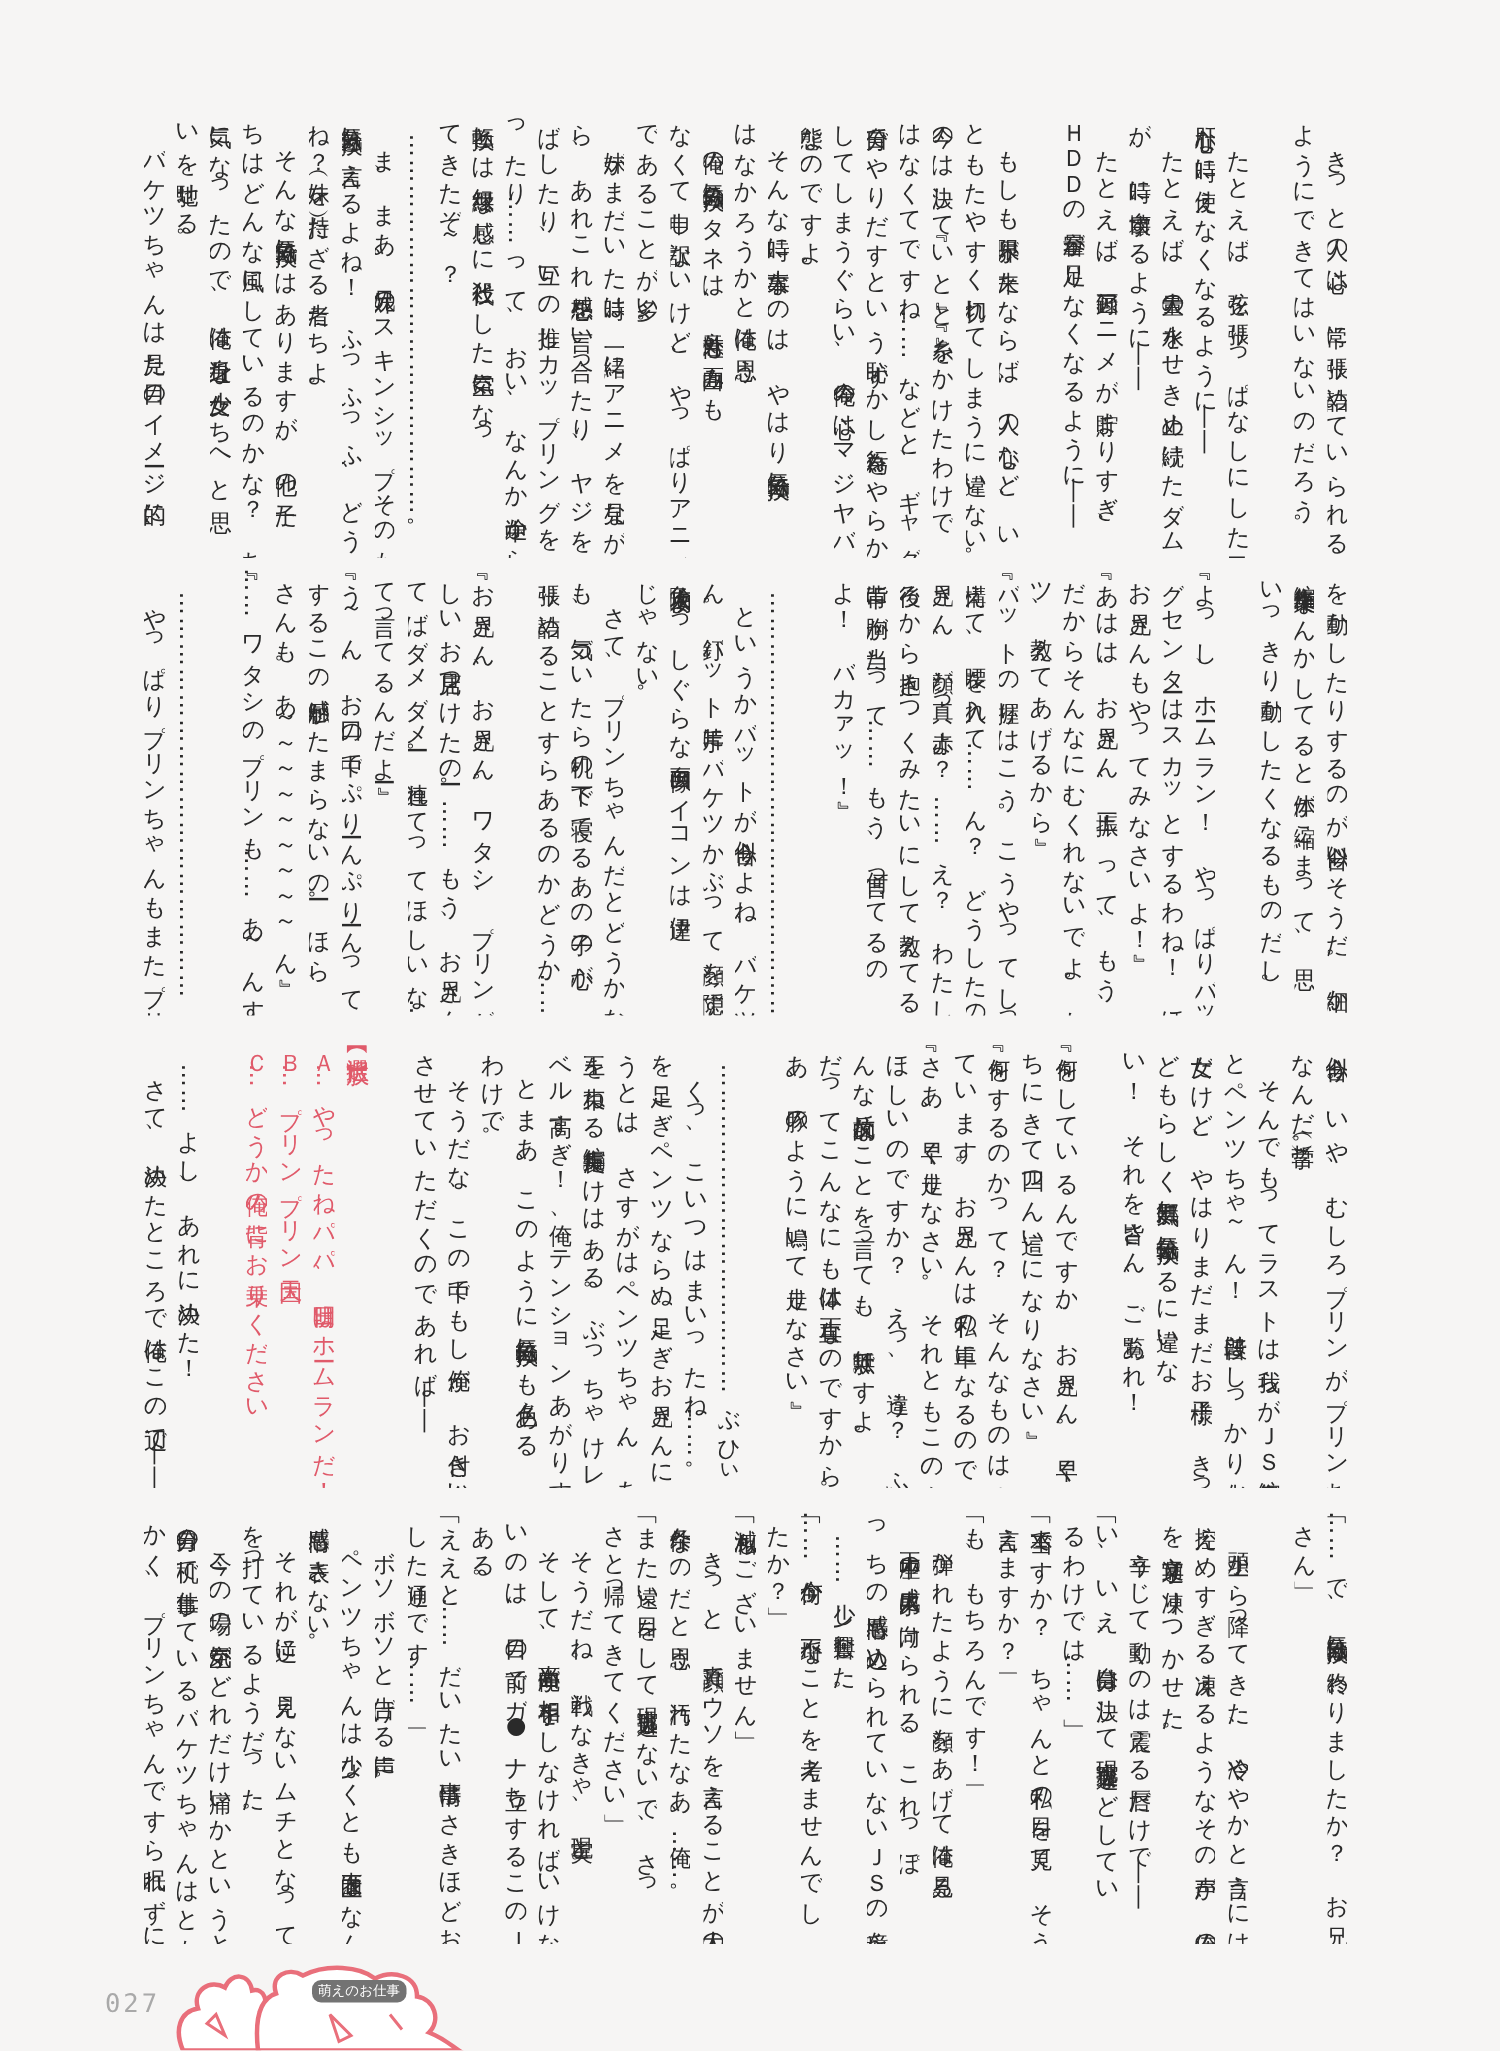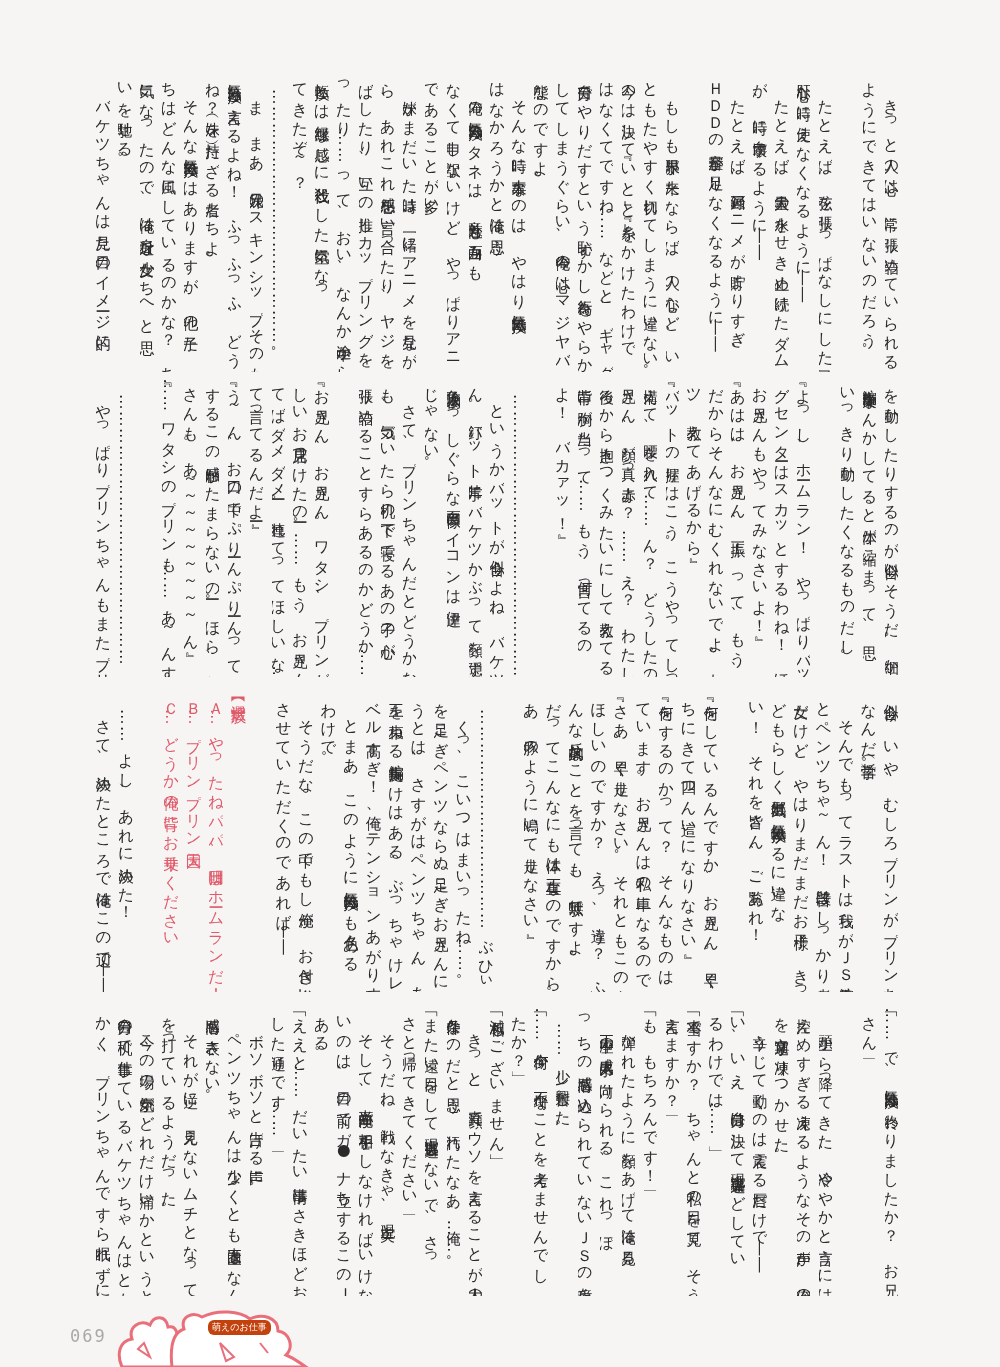--- a/index.html
+++ b/index.html
@@ -35,21 +35,21 @@
     font-family: "DejaVu Sans Mono", monospace;
     font-size: 17px; letter-spacing: 2px; color: #a9a9a9;
   }
   .logo {
     position: absolute; left: 110px; top: 1303px; width: 210px; height: 64px;
     overflow: hidden;
   }
   .logo svg { position: absolute; left: 0; top: 0; }
   .logo-sub {
     position: absolute; left: 98px; top: 17px;
-    font-size: 9px; color: #fff; background: #c2410c;
+    font-size: 9px; color: #fff; background: #737373;
     padding: 1px 4px; border-radius: 6px; white-space: nowrap;
   }
 </style>
 </head>
 <body>
 
 <div id="tier1" class="tier">
     <div class="col">　きっと人の心は、常に張り詰めていられる</div>
     <div class="col">ようにできてはいないのだろう。</div>
     <div class="col gap"></div>
@@ -198,21 +198,21 @@
     <div class="col">　ボソボソと告げる声に。</div>
     <div class="col">　ペンツちゃんは少なくとも表面上はなんの</div>
     <div class="col">感情も表さない。</div>
     <div class="col">　それが逆に、見えないムチとなって俺の体</div>
     <div class="col">を打っているようだった。</div>
     <div class="col">　今この場の空気がどれだけ痛いかというと、</div>
     <div class="col">自分の机で仕事しているバケツちゃんはとも</div>
     <div class="col">かく、プリンちゃんですら眠れずにこちらに</div>
   </div>
 
-<div class="page-number">069</div>
+<div class="page-number">027</div>
 
 <div class="logo">
   <svg width="210" height="64" viewBox="0 0 210 64">
     <path d="M12 64 C6 50, 10 38, 22 36 C18 24, 30 16, 40 22 C44 12, 56 12, 58 24 C66 22, 70 32, 64 38 C72 44, 70 56, 62 64 Z" fill="#fff" stroke="#e96f7b" stroke-width="3"></path>
     <path d="M62 64 C60 46, 62 30, 74 26 C70 14, 82 8, 92 14 C108 6, 130 8, 140 16 C152 10, 168 14, 168 28 C180 30, 184 44, 176 52 C186 56, 190 60, 196 64 Z" fill="#fff" stroke="#e96f7b" stroke-width="3"></path>
     <path d="M28 46 L34 40 L40 54 Z" fill="none" stroke="#e96f7b" stroke-width="2"></path>
     <path d="M110 40 L124 54 L116 58 Z" fill="none" stroke="#e96f7b" stroke-width="2"></path>
     <path d="M150 40 L158 50" stroke="#e96f7b" stroke-width="2"></path>
   </svg>
   <span class="logo-sub">萌えのお仕事</span>

